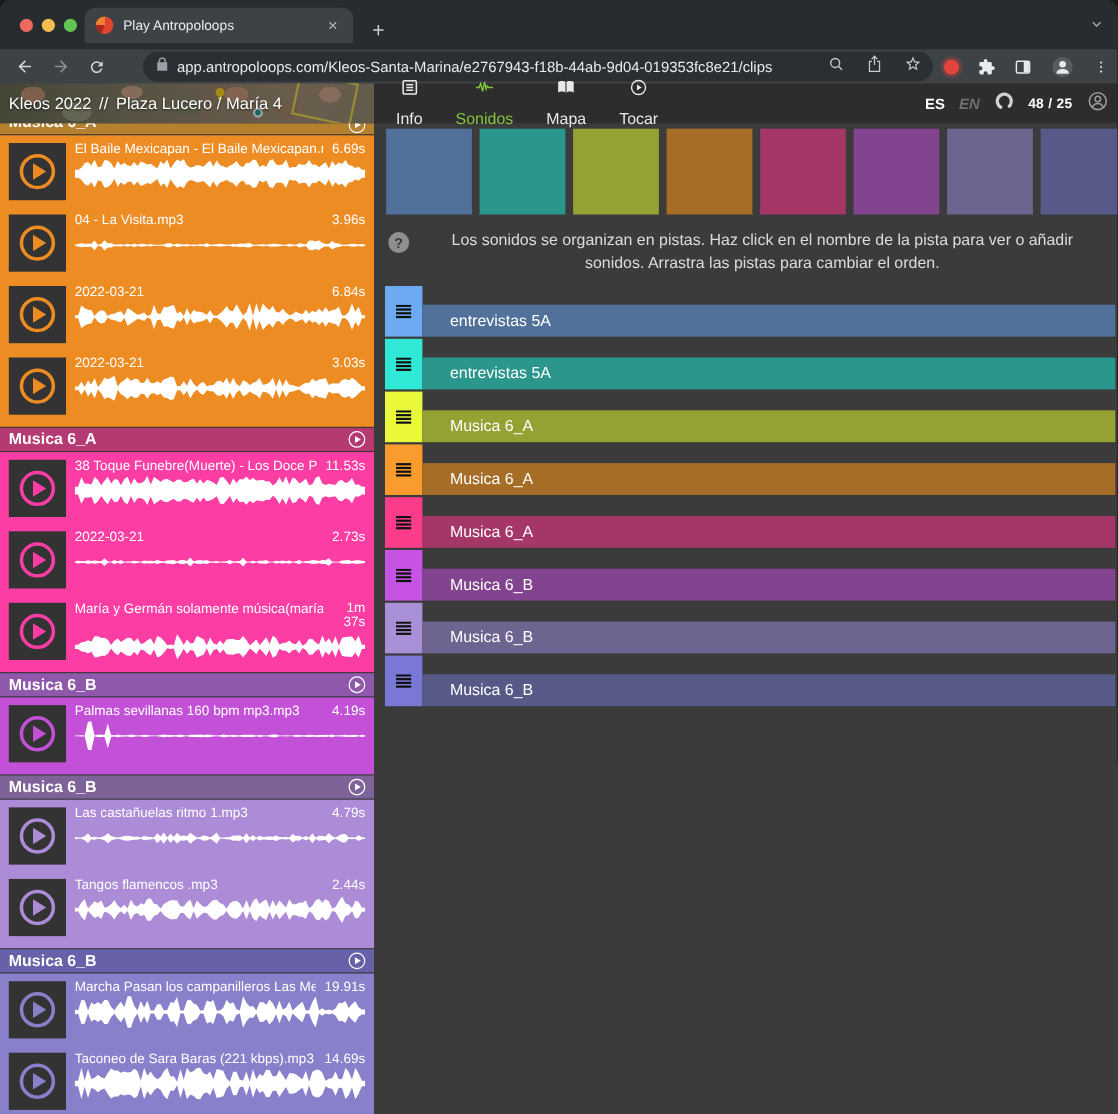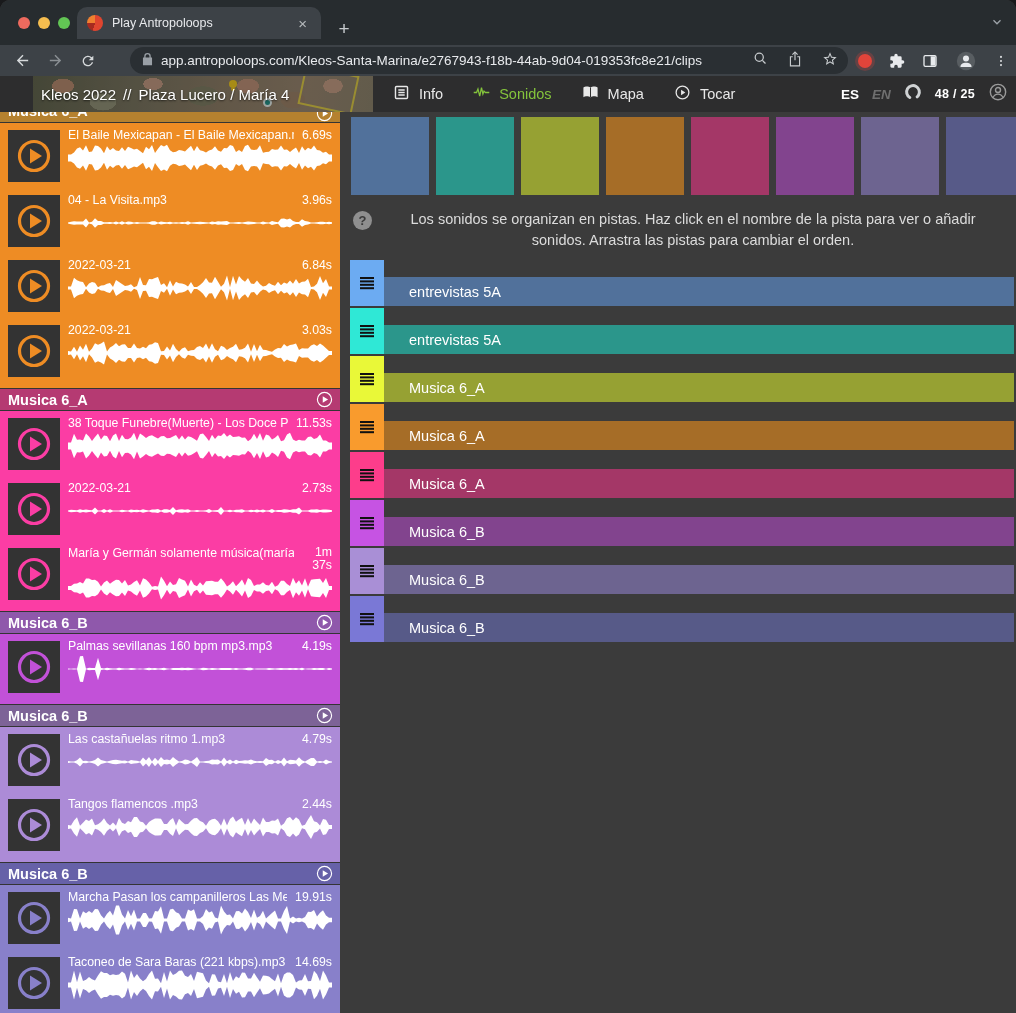--- a/index.html
+++ b/index.html
@@ -25,40 +25,40 @@
   .icon-btn { display:inline-flex; align-items:center; justify-content:center; color:#d6d9db; }
   .icon-dim { color:#8b9094; }
   .omnibox { position:absolute; left:130px; top:2px; width:718px; height:27px; background:#2a2f33; border-radius:14px; display:flex; align-items:center; padding:0 10px 0 12px; }
   .omni-lock { color:#9aa0a6; margin-right:8px; flex:none; }
   .omni-url { color:#e8eaed; font-size:13.5px; white-space:nowrap; overflow:hidden; flex:1; }
   .omni-icons { display:flex; align-items:center; gap:20px; margin-left:10px; color:#c7cbce; }
   .ext-icons { position:absolute; right:8px; top:0; height:31px; display:flex; align-items:center; gap:17px; }
   .rec-dot { width:14px; height:14px; border-radius:50%; background:#e1443a; box-shadow:0 0 0 3px rgba(225,68,58,.25); }
 
   
-  .appheader { position:relative; height:36px; background:#2d2d2e; display:flex; align-items:center;padding-left:33px; }
+  .appheader { position:relative; height:36px; background:#2d2d2e; display:flex; align-items:center; }
   .maparea { position:relative; width:340px; height:36px; flex:none; overflow:hidden;
     background:
       radial-gradient(18px 12px at 30px 10px, #b5876b 60%, transparent 61%),
       radial-gradient(22px 14px at 70px 26px, #8f8f73 60%, transparent 61%),
       radial-gradient(16px 10px at 120px 8px, #c2977f 60%, transparent 61%),
       radial-gradient(26px 16px at 170px 20px, #7c7a5f 60%, transparent 61%),
       radial-gradient(18px 12px at 215px 10px, #bd8e74 60%, transparent 61%),
       radial-gradient(20px 14px at 260px 24px, #9a7f63 60%, transparent 61%),
       radial-gradient(16px 12px at 300px 10px, #c49a80 60%, transparent 61%),
       linear-gradient(100deg, #5d6048 0%, #75705a 30%, #8a7a62 55%, #97836b 80%, #8a8068 100%);
   }
   .maparea::after { content:""; position:absolute; inset:0; background:rgba(22,22,22,.35); }
   .map-outline { position:absolute; left:268px; top:-6px; width:55px; height:40px; border:2px solid #e8d43c; transform:rotate(12deg); opacity:.9; }
   .map-pin { position:absolute; left:196px; top:4px; width:8px; height:8px; border-radius:50%; background:#f4c916; box-shadow:0 5px 0 -2px #f4c916; }
   .map-pin2 { position:absolute; left:230px; top:22px; width:9px; height:9px; border-radius:50%; background:#1c8f84; border:2px solid #e6f2ef; }
   .breadcrumb { position:absolute; left:8px; top:0; height:36px; display:flex; align-items:center; color:#fff; font-size:15px; font-weight:500; z-index:2; text-shadow:0 1px 2px rgba(0,0,0,.65); white-space:nowrap; }
   .breadcrumb .sep { margin:0 7px; font-weight:400; }
   .appnav { display:flex; align-items:center; margin-left:20px; gap:30px; }
-  .navitem { display:flex; align-items:center; gap:9px; color:#e8e8e8; font-size:14.5px; }
+  .navitem { display:flex; align-items:center; gap:9px; color:#e8e8e8; font-size:14.5px;flex-direction:column; }
   .navitem.active { color:#84c43c; }
   .header-right { position:absolute; right:8px; top:0; height:36px; display:flex; align-items:center; gap:13px; }
   .lang { font-size:13.5px; font-weight:bold; }
   .lang.active { color:#fff; } .lang.inactive { color:#6f6f6f;font-style:italic; }
   .counter { color:#fff; font-size:12.5px; font-weight:bold; letter-spacing:.3px; }
 
   
   .content { display:flex; height:901px; }
   .sidebar { width:340px; flex:none; height:901px; overflow:hidden; background:#343434; }
   .main { flex:1; padding:5px 0 0 10px; }

